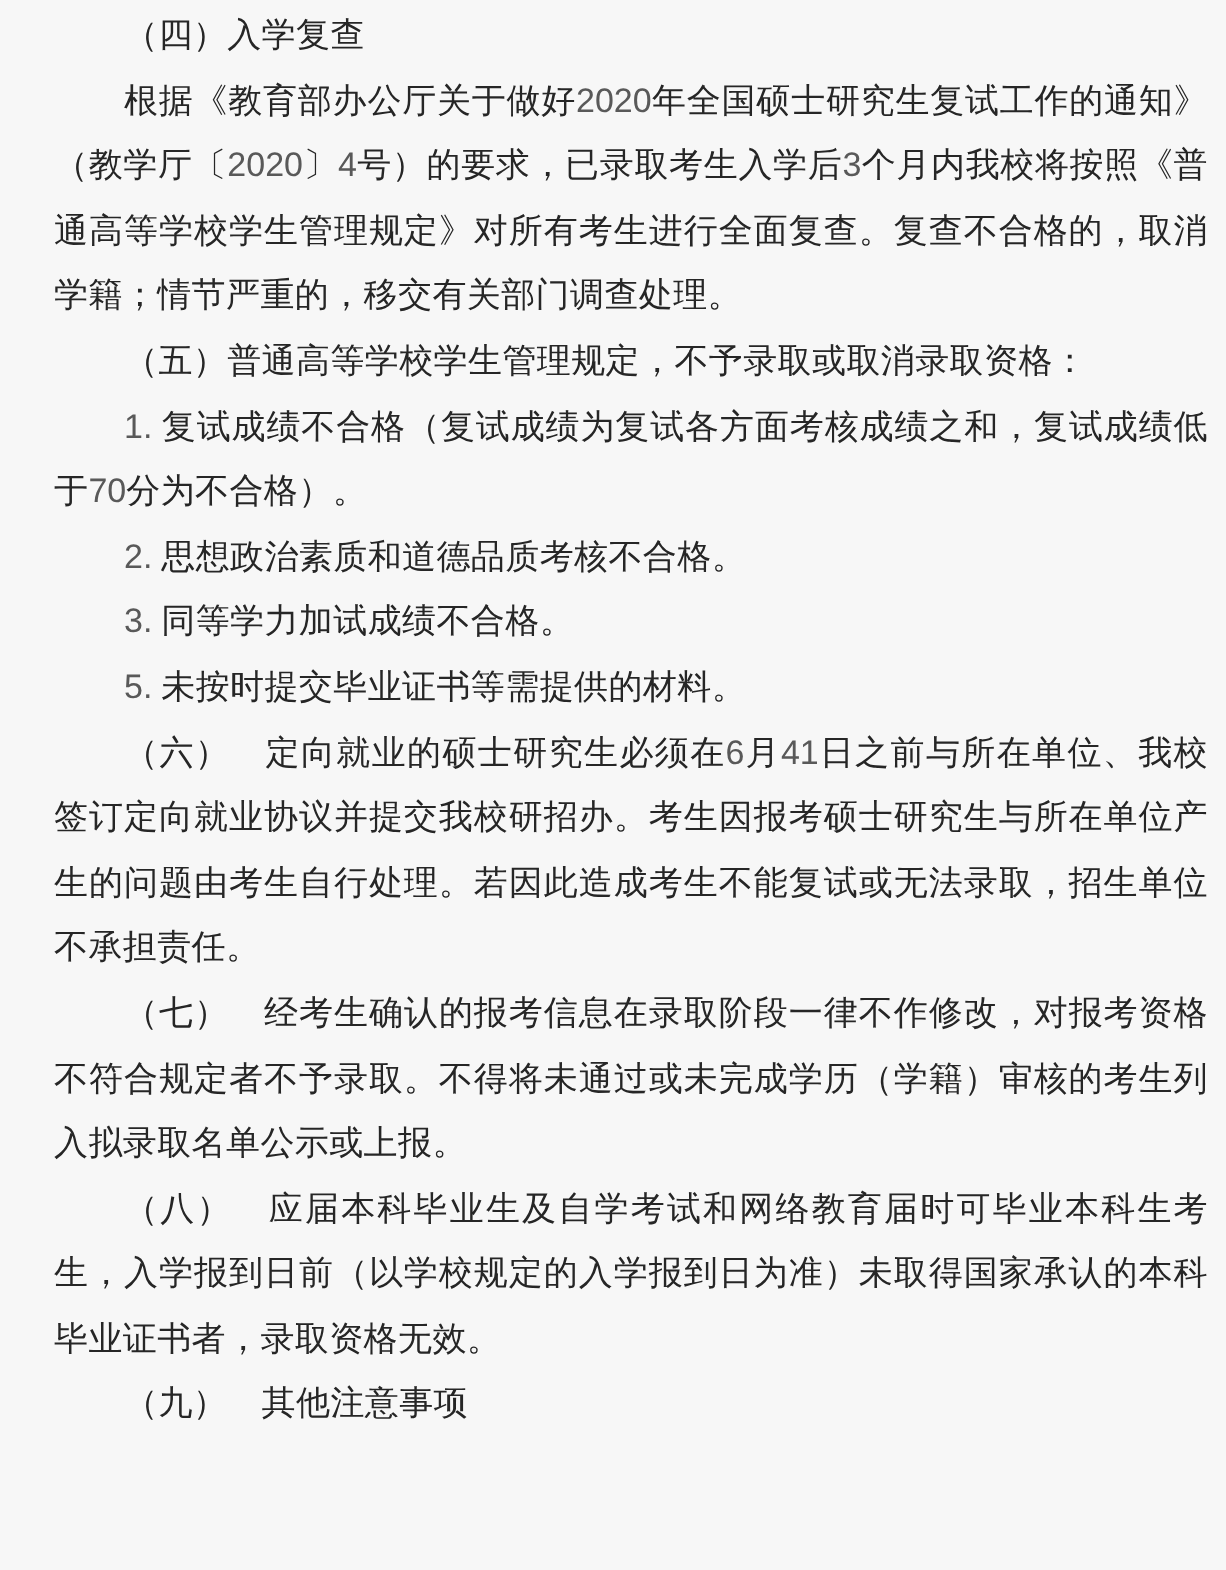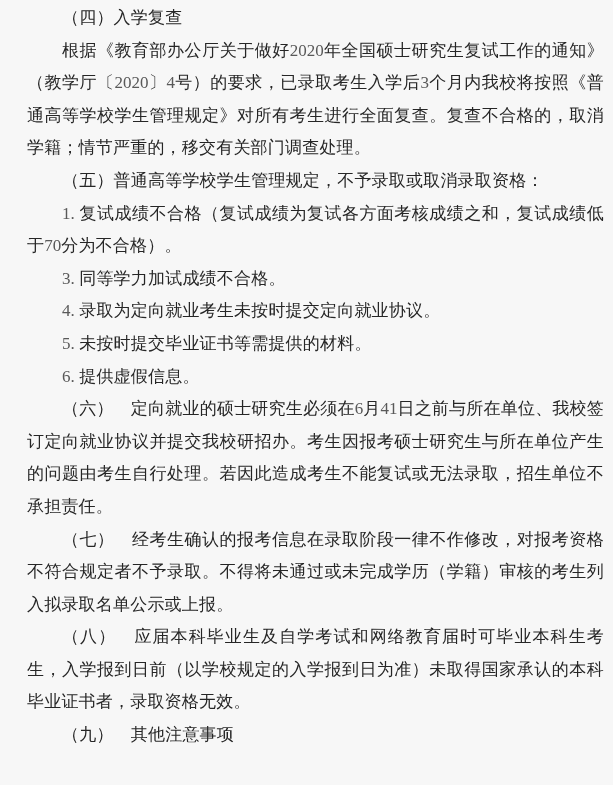--- a/index.html
+++ b/index.html
@@ -28,34 +28,33 @@
     font-family: "Liberation Serif", "DejaVu Serif", serif;
     font-size: 17px;
     line-height: 32.6px;
     color: var(--ink);
     text-align: justify;
     text-indent: 35px;
     word-break: normal;
     letter-spacing: 0.2px;
   }
   .num {
-    font-family: Liberation Serif, serif;
+    font-family: Liberation Sans, sans-serif;
     color: var(--digit);
     letter-spacing: 0;
   }
 </style>
 </head>
 <body>
 
 <main class="page">
     <p class="para">（四）入学复查</p>
     <p class="para">根据《教育部办公厅关于做好<span class="num">2020</span>年全国硕士研究生复试工作的通知》（教学厅〔<span class="num">2020</span>〕<span class="num">4</span>号）的要求，已录取考生入学后<span class="num">3</span>个月内我校将按照《普通高等学校学生管理规定》对所有考生进行全面复查。复查不合格的，取消学籍；情节严重的，移交有关部门调查处理。</p>
     <p class="para">（五）普通高等学校学生管理规定，不予录取或取消录取资格：</p>
     <p class="para"><span class="num">1.</span> 复试成绩不合格（复试成绩为复试各方面考核成绩之和，复试成绩低于<span class="num">70</span>分为不合格）。</p>
+    <p class="para"><span class="num">2.</span> 思想政治素质和道德品质考核不合格。</p>
     <p class="para"><span class="num">3.</span> 同等学力加试成绩不合格。</p>
-    <p class="para"><span class="num">4.</span> 录取为定向就业考生未按时提交定向就业协议。</p>
     <p class="para"><span class="num">5.</span> 未按时提交毕业证书等需提供的材料。</p>
-    <p class="para"><span class="num">6.</span> 提供虚假信息。</p>
     <p class="para">（六）　定向就业的硕士研究生必须在<span class="num">6</span>月<span class="num">41</span>日之前与所在单位、我校签订定向就业协议并提交我校研招办。考生因报考硕士研究生与所在单位产生的问题由考生自行处理。若因此造成考生不能复试或无法录取，招生单位不承担责任。</p>
     <p class="para">（七）　经考生确认的报考信息在录取阶段一律不作修改，对报考资格不符合规定者不予录取。不得将未通过或未完成学历（学籍）审核的考生列入拟录取名单公示或上报。</p>
     <p class="para">（八）　应届本科毕业生及自学考试和网络教育届时可毕业本科生考生，入学报到日前（以学校规定的入学报到日为准）未取得国家承认的本科毕业证书者，录取资格无效。</p>
     <p class="para">（九）　其他注意事项</p>
   </main>
 
 </body></html>

